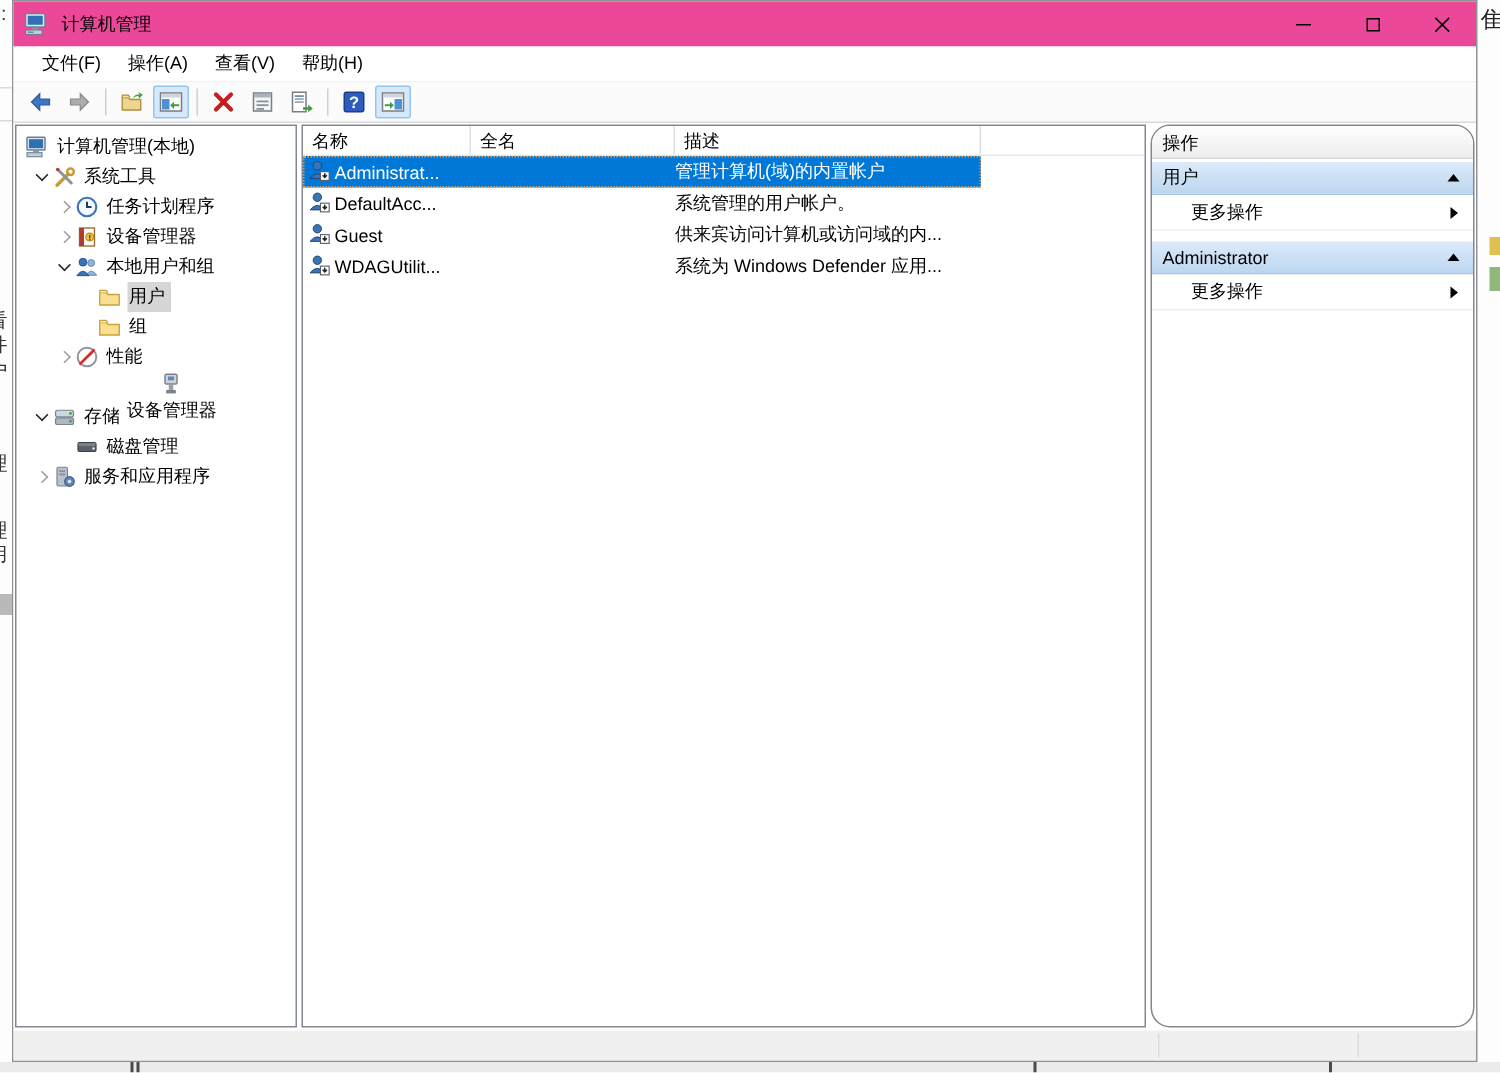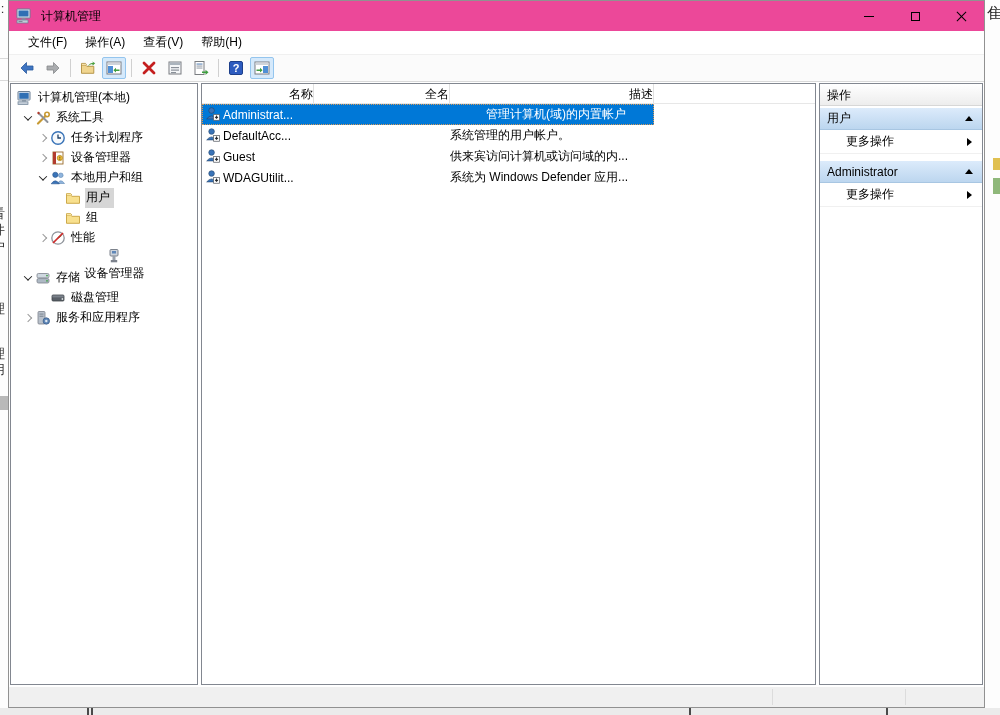--- a/index.html
+++ b/index.html
@@ -45,35 +45,35 @@
   .tb-btn { width:24px; height:22px; margin:0 1px; display:flex; align-items:center;
     justify-content:center; border:1px solid transparent; border-radius:2px; }
   .tb-btn.toggled { background:#d5e9fb; border-color:#94c5ee; }
   .tb-btn svg { width:16px; height:16px; display:block; }
   .tb-sep { width:1px; height:18px; background:#d0d0d0; margin:0 4px; }
 
   .content { flex:1; display:flex; gap:3px; padding:1px 1px 0 1px; background:#fff; min-height:0; }
   .panel { border:1px solid #828790; background:#fff; height:602px; overflow:hidden; }
   .tree-panel { width:188px; flex:none; padding-top:4px; }
   .list-panel { flex:1; display:flex; flex-direction:column; }
-  .action-panel { width:164px; flex:none; display:flex; flex-direction:column; }
+  .action-panel { width:216px; flex:none; display:flex; flex-direction:column;border-radius:13px; }
 
   
   .tree-row { height:20px; display:flex; align-items:center; white-space:nowrap; }
   .expander { width:15px; flex:none; display:flex; align-items:center; justify-content:center; }
   .chev { width:6px; height:6px; border-right:1.6px solid #222; border-bottom:1.6px solid #222; }
   .chev.expanded { transform:rotate(45deg) translate(-1px,-1px); }
   .chev.collapsed { transform:rotate(-45deg); border-color:#9a9a9a; }
   .tree-ico { width:16px; height:16px; flex:none; margin-right:4px; }
   .tree-ico svg { width:16px; height:16px; display:block; }
   .tree-label { padding:1px 4px 2px 1px; }
   .tree-row.selected .tree-label { background:#d6d6d6; }
 
   
-  .list-header { height:20px; flex:none; display:flex; border-bottom:1px solid #e7e7e7;text-align:right; }
+  .list-header { height:20px; flex:none; display:flex; border-bottom:1px solid #e7e7e7; }
   .col-h { padding:2px 0 0 6px; border-right:1px solid #e0e0e0; font-size:12px; }
   .list-body { flex:1; }
   .list-row { height:21px; width:452px; display:flex; align-items:center; }
   .list-row.selected { background:#0078d7; color:#fff; outline:1px dotted #d89b5a; outline-offset:-1px; }
   .cell { overflow:hidden; white-space:nowrap; flex:none; display:flex; align-items:center; height:100%; }
   .cell-name { padding-left:3px; }
   .cell-name svg { width:15px; height:15px; margin-right:3px; flex:none; }
 
   
   .action-title { height:22px; flex:none; padding:3px 0 0 7px;
@@ -409,21 +409,21 @@
                     <circle cx="7" cy="4.8" r="3" fill="#3a74b8" stroke="#1d3f66" stroke-width="0.6"></circle>
                     <path d="M1.8 13.8 q5.2 -6.5 10.4 0 z" fill="#3a74b8" stroke="#1d3f66" stroke-width="0.6"></path>
                     <rect x="9.2" y="9" width="6.2" height="6.2" fill="#fff" stroke="#5a5f66" stroke-width="0.8"></rect>
                     <path d="M12.3 10.2 v2.6 M10.8 11.6 l1.5 1.5 l1.5 -1.5" stroke="#23272b" stroke-width="1.1" fill="none"></path>
                   </svg></span>
                 <span>Administrat...</span>
               </div>
               <div class="cell" style="width: 136px;">
                 <span></span>
               </div>
-              <div class="cell" style="width: 204px; margin-left: 36px;">
+              <div class="cell" style="width: 204px;">
                 <span>管理计算机(域)的内置帐户</span>
               </div>
             </div>
             <div class="list-row">
               <div class="cell cell-name" style="width: 112px;">
                 <span><svg viewBox="0 0 16 16">
                     <circle cx="7" cy="4.8" r="3" fill="#3a74b8" stroke="#1d3f66" stroke-width="0.6"></circle>
                     <path d="M1.8 13.8 q5.2 -6.5 10.4 0 z" fill="#3a74b8" stroke="#1d3f66" stroke-width="0.6"></path>
                     <rect x="9.2" y="9" width="6.2" height="6.2" fill="#fff" stroke="#5a5f66" stroke-width="0.8"></rect>
                     <path d="M12.3 10.2 v2.6 M10.8 11.6 l1.5 1.5 l1.5 -1.5" stroke="#23272b" stroke-width="1.1" fill="none"></path>

